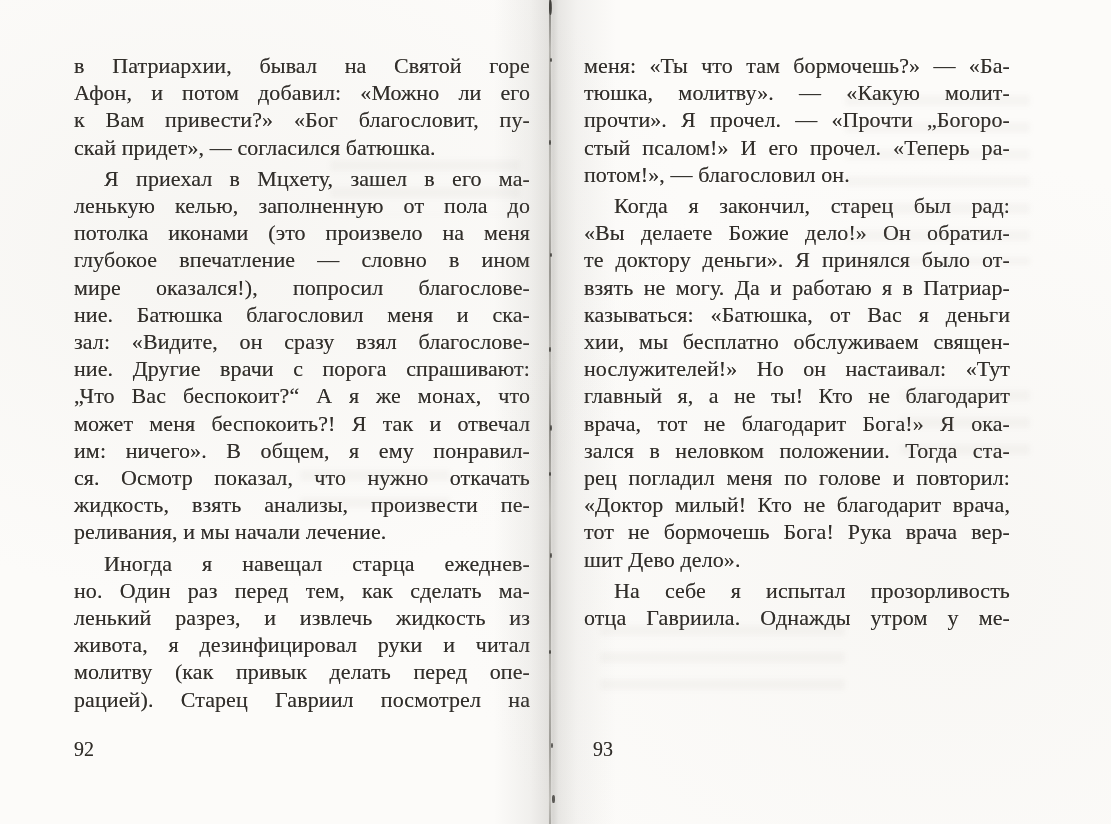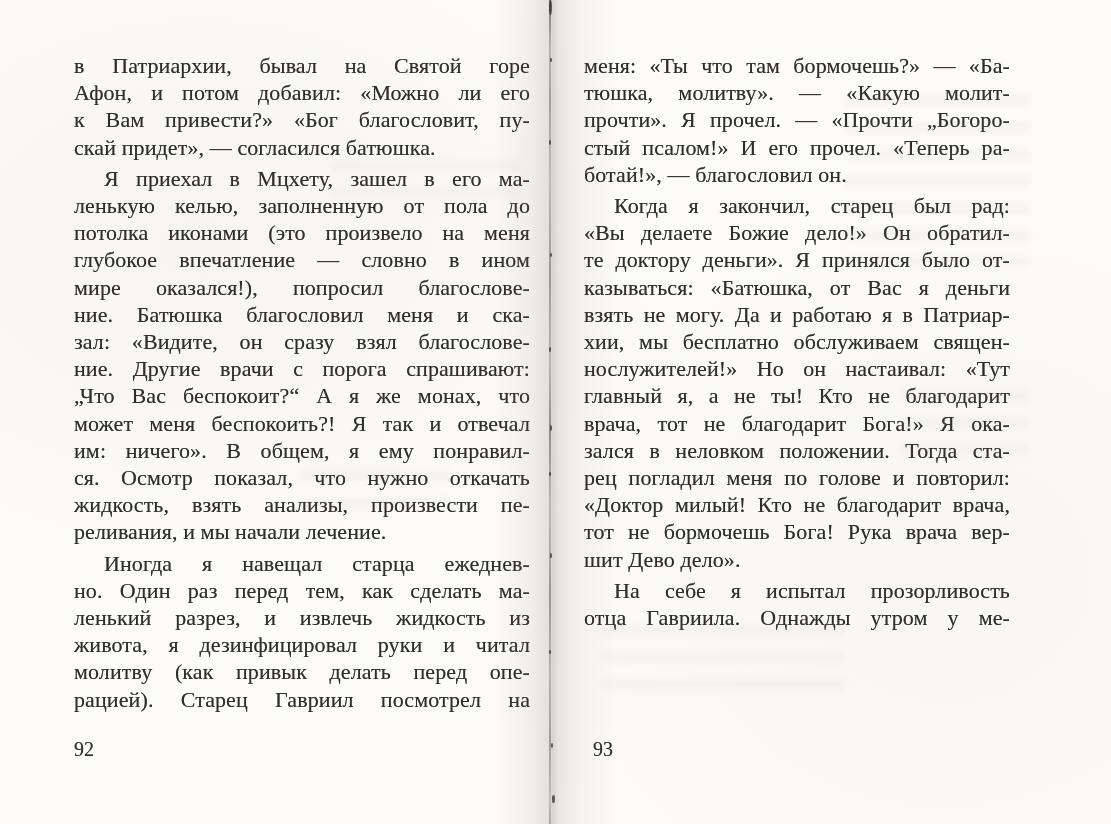--- a/index.html
+++ b/index.html
@@ -139,26 +139,26 @@
   <div class="speck" style="left:549px; top:650px; width:2px; height:4px;"></div>
   <div class="speck" style="left:551px; top:743px; width:2px; height:5px;"></div>
   <div class="speck" style="left:552px; top:795px; width:3px; height:8px;"></div>
 
   <div>
     <div class="text-block right" id="right-lines">
         <div class="line">меня: «Ты что там бормочешь?» — «Ба-</div>
         <div class="line">тюшка, молитву». — «Какую молит-</div>
         <div class="line">прочти». Я прочел. — «Прочти „Богоро-</div>
         <div class="line">стый псалом!» И его прочел. «Теперь ра-</div>
-        <div class="line end">ботай!», — благословил он.</div>
+        <div class="line end">потом!», — благословил он.</div>
         <div class="line indent">Когда я закончил, старец был рад:</div>
         <div class="line">«Вы делаете Божие дело!» Он обратил-</div>
         <div class="line">те доктору деньги». Я принялся было от-</div>
+        <div class="line">взять не могу. Да и работаю я в Патриар-</div>
         <div class="line">казываться: «Батюшка, от Вас я деньги</div>
-        <div class="line">взять не могу. Да и работаю я в Патриар-</div>
         <div class="line">хии, мы бесплатно обслуживаем священ-</div>
         <div class="line">нослужителей!» Но он настаивал: «Тут</div>
         <div class="line">главный я, а не ты! Кто не благодарит</div>
         <div class="line">врача, тот не благодарит Бога!» Я ока-</div>
         <div class="line">зался в неловком положении. Тогда ста-</div>
         <div class="line">рец погладил меня по голове и повторил:</div>
         <div class="line">«Доктор милый! Кто не благодарит врача,</div>
         <div class="line">тот не бормочешь Бога! Рука врача вер-</div>
         <div class="line end">шит Дево дело».</div>
         <div class="line indent">На себе я испытал прозорливость</div>

